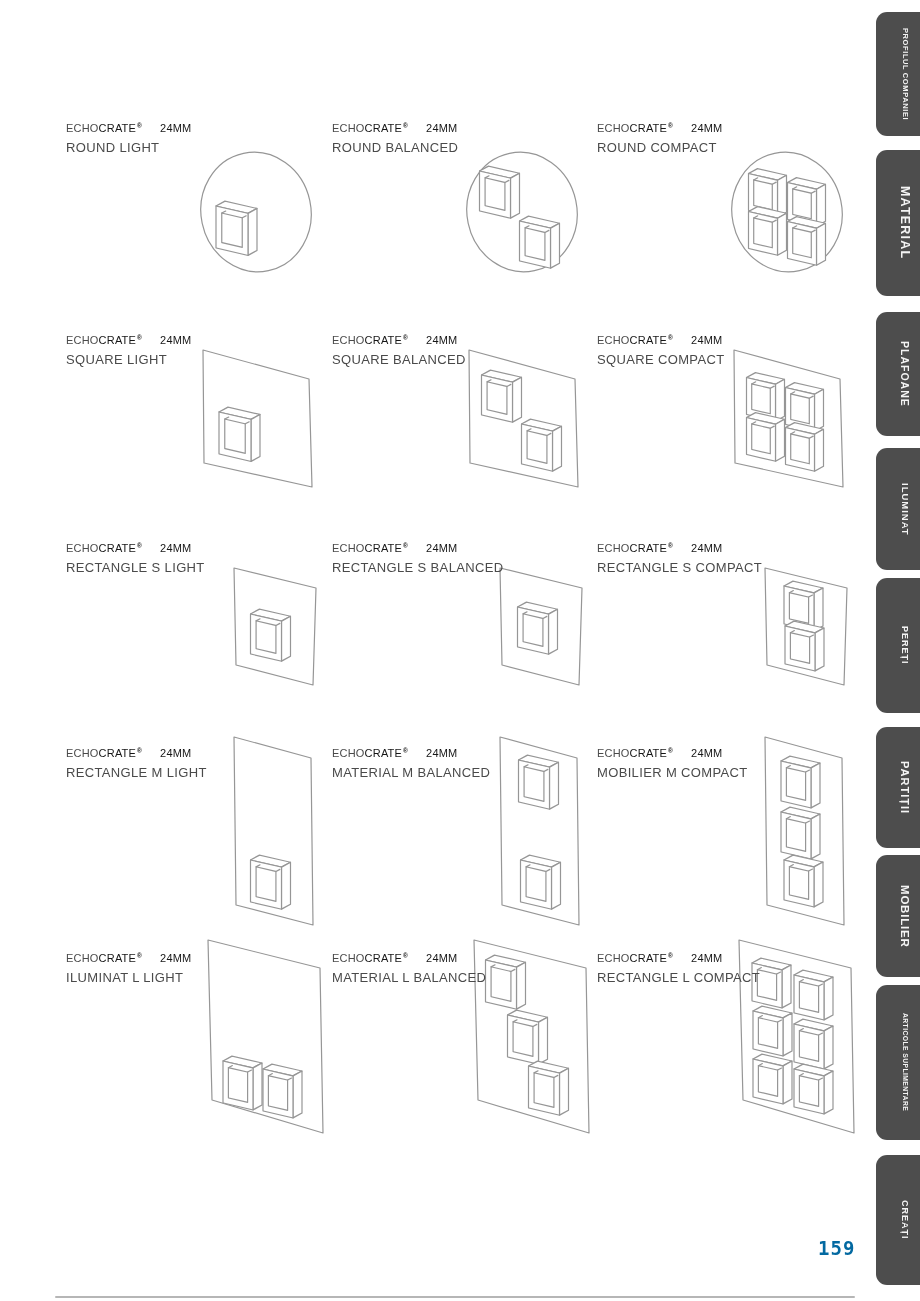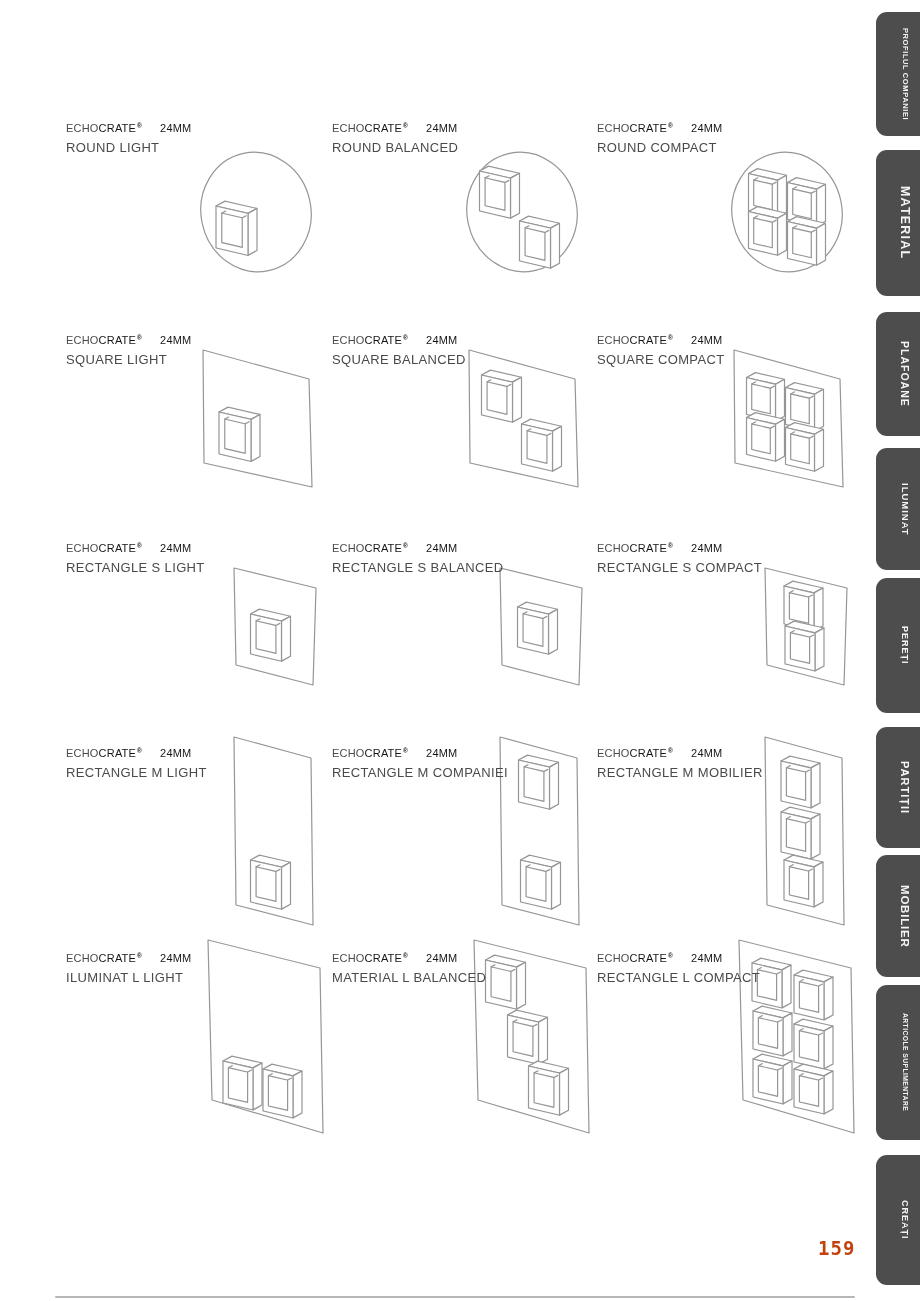--- a/index.html
+++ b/index.html
@@ -56,21 +56,21 @@
   #tabrail .tab:nth-child(5){top:578px;height:135px;font-size:9px;letter-spacing:1px;font-weight:600}
   #tabrail .tab:nth-child(6){top:727px;height:121px;font-size:11px;letter-spacing:1px}
   #tabrail .tab:nth-child(7){top:855px;height:122px;font-size:11.5px;letter-spacing:.8px}
   #tabrail .tab:nth-child(8){top:985px;height:155px;font-size:6.8px;letter-spacing:.4px}
   #tabrail .tab:nth-child(9){top:1155px;height:130px;font-size:9px;letter-spacing:1px;font-weight:600}
 
   
   .page-number{
     position:absolute;left:818px;top:1237px;
     font-family:"DejaVu Sans Mono", monospace;
-    font-weight:700;font-size:19px;color:#c2410c;letter-spacing:1px;
+    font-weight:700;font-size:19px;color:#0369a1;letter-spacing:1px;
   }
   .bottom-rule{
     position:absolute;left:55px;top:1296px;width:800px;height:2px;
     background:#6e6e6e;opacity:.5;border-radius:1px;
   }
 </style>
 </head>
 <body>
 
 <div class="page">
@@ -324,21 +324,21 @@
             <rect x="5.58" y="5.58" width="19.84" height="29.84"></rect>
             <line x1="5.58" y1="5.58" x2="9.58" y2="2.58"></line>
             <line x1="25.42" y1="5.58" x2="29.42" y2="2.58"></line>
           </g>
         </svg>
     </section>
 
     <section class="cell shape-rect-m">
       <header class="label">
         <div class="title"><span>ECHO</span><span class="b">CRATE</span><span class="mark">®</span><span class="b size">24MM</span></div>
-        <div class="variant">RECTANGLE M COMPANIEI</div>
+        <div class="variant">MATERIAL M BALANCED</div>
       </header>
       <svg class="illus" viewBox="0 0 90 210">
           <polygon points="1,10 78,31 80,198 3,178"></polygon>
           <g transform="translate(19.5,33.0) skewY(13)">
             <polygon points="0,0 9,-7 40,-7 31,0"></polygon>
             <polygon points="31,0 40,-7 40,35 31,42"></polygon>
             <rect x="0" y="0" width="31" height="42"></rect>
             <rect x="5.58" y="5.58" width="19.84" height="29.84"></rect>
             <line x1="5.58" y1="5.58" x2="9.58" y2="2.58"></line>
             <line x1="25.42" y1="5.58" x2="29.42" y2="2.58"></line>
@@ -350,21 +350,21 @@
             <rect x="5.58" y="5.58" width="19.84" height="29.84"></rect>
             <line x1="5.58" y1="5.58" x2="9.58" y2="2.58"></line>
             <line x1="25.42" y1="5.58" x2="29.42" y2="2.58"></line>
           </g>
         </svg>
     </section>
 
     <section class="cell shape-rect-m">
       <header class="label">
         <div class="title"><span>ECHO</span><span class="b">CRATE</span><span class="mark">®</span><span class="b size">24MM</span></div>
-        <div class="variant">RECTANGLE M MOBILIER</div>
+        <div class="variant">MOBILIER M COMPACT</div>
       </header>
       <svg class="illus" viewBox="0 0 90 210">
           <polygon points="1,10 78,31 80,198 3,178"></polygon>
           <g transform="translate(17.0,34.0) skewY(13)">
             <polygon points="0,0 9,-7 39,-7 30,0"></polygon>
             <polygon points="30,0 39,-7 39,33 30,40"></polygon>
             <rect x="0" y="0" width="30" height="40"></rect>
             <rect x="5.3999999999999995" y="5.3999999999999995" width="19.200000000000003" height="28.200000000000003"></rect>
             <line x1="5.3999999999999995" y1="5.3999999999999995" x2="9.399999999999999" y2="2.3999999999999995"></line>
             <line x1="24.6" y1="5.3999999999999995" x2="28.6" y2="2.3999999999999995"></line>

